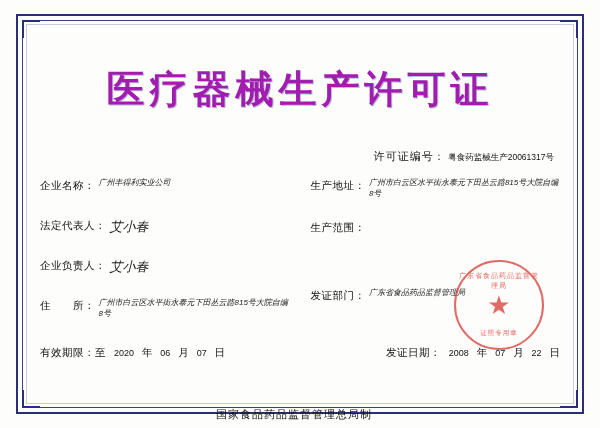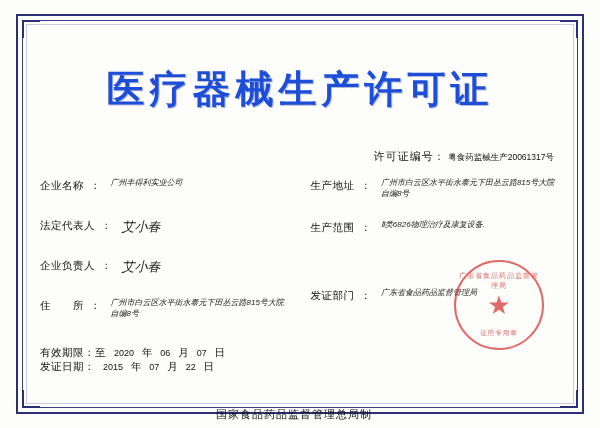--- a/index.html
+++ b/index.html
@@ -66,21 +66,21 @@
     top: 34px;
     right: 40px;
     bottom: 34px;
   }
   .title {
     text-align: center;
     font-family: "DejaVu Serif", "Liberation Serif", serif;
     font-weight: bold;
     font-size: 38px;
     letter-spacing: 5px;
-    color: #1d4ed8;
+    color: #a21caf;
     margin-top: 30px;
     text-shadow: 1px 1px 0 #b9bcd8;
     white-space: nowrap;
   }
   .cert-number {
     margin-top: 34px;
     text-align: right;
     padding-right: 6px;
     font-size: 10px;
     color: #111;
@@ -95,21 +95,20 @@
     justify-content: space-between;
   }
   .col {
     width: 48%;
   }
   .row {
     display: flex;
     align-items: flex-start;
     margin-bottom: 20px;
     min-height: 20px;
-    gap: 6px;
   }
   .label {
     font-size: 10.5px;
     color: #111;
     white-space: nowrap;
     letter-spacing: 0.5px;
     flex: 0 0 auto;
     padding-top: 1px;
   }
   .colon {
@@ -125,21 +124,20 @@
     font-style: italic;
   }
   .value.sign {
     font-size: 13px;
   }
 
   .bottom-row {
     display: flex;
     justify-content: space-between;
     margin-top: 6px;
-    flex-direction: column;
   }
   .date-line {
     font-size: 10.5px;
     color: #111;
     white-space: nowrap;
   }
   .date-line .num {
     font-size: 9px;
     padding: 0 5px;
   }
@@ -255,21 +253,20 @@
 
         <div class="row">
           <span class="label">生产地址</span>
           <span class="colon">：</span>
           <span class="value">广州市白云区水平街永泰元下田丛云路815号大院自编8号</span>
         </div>
 
         <div class="row">
           <span class="label">生产范围</span>
           <span class="colon">：</span>
-          <span class="value">Ⅱ类6826物理治疗及康复设备.</span>
         </div>
 
         <div class="row" style="margin-top:48px;">
           <span class="label">发证部门</span>
           <span class="colon">：</span>
           <span class="value">广东省食品药品监督管理局</span>
         </div>
 
       </div>
     </div>
@@ -280,21 +277,21 @@
         <span class="num">2020</span>
         <span>年</span>
         <span class="num">06</span>
         <span>月</span>
         <span class="num">07</span>
         <span>日</span>
       </div>
 
       <div class="date-line">
         <span class="lead">发证日期：</span>
-        <span class="num">2015</span>
+        <span class="num">2008</span>
         <span>年</span>
         <span class="num">07</span>
         <span>月</span>
         <span class="num">22</span>
         <span>日</span>
       </div>
     </div>
 
   </div>
 

